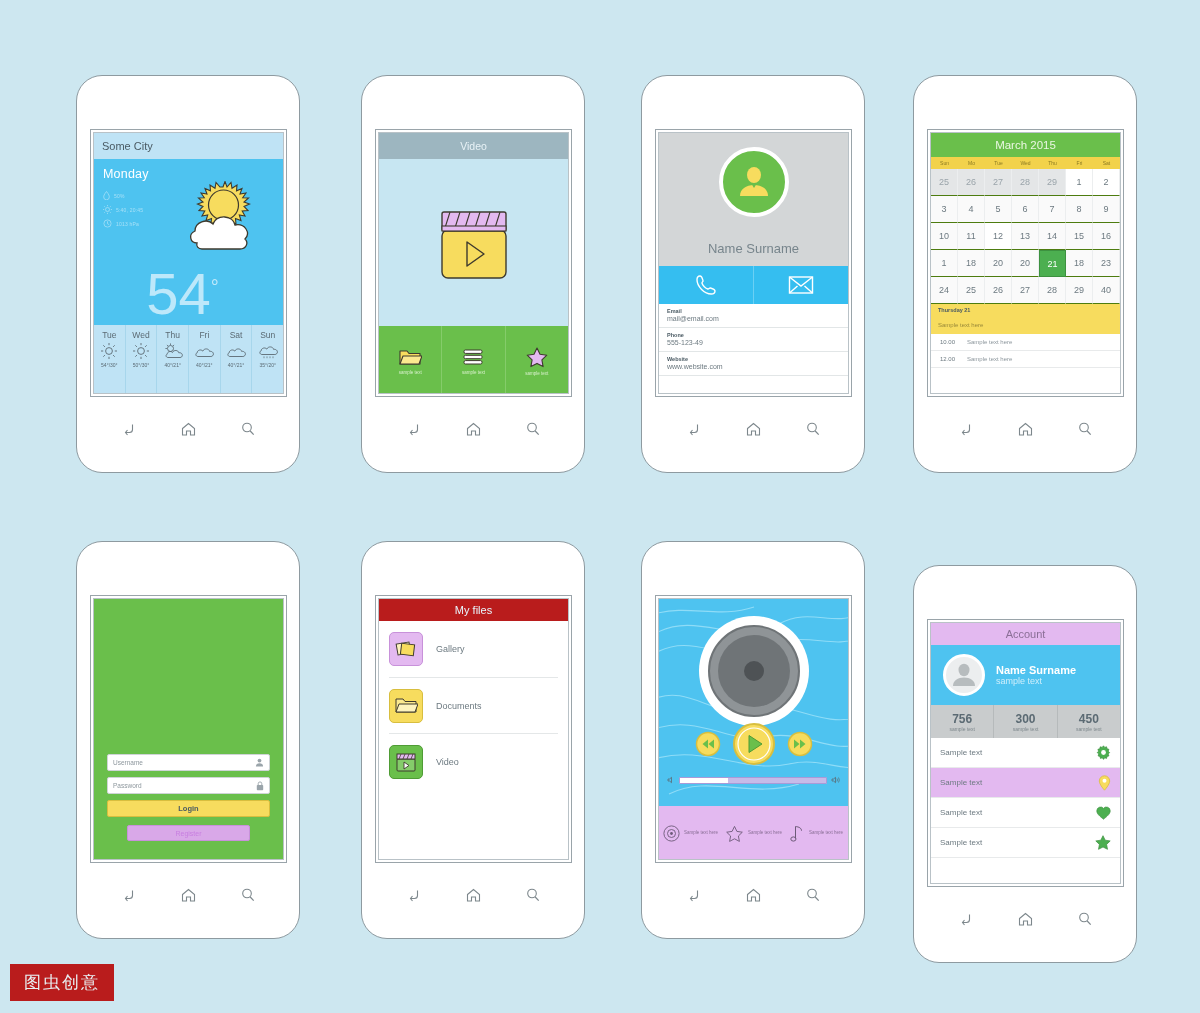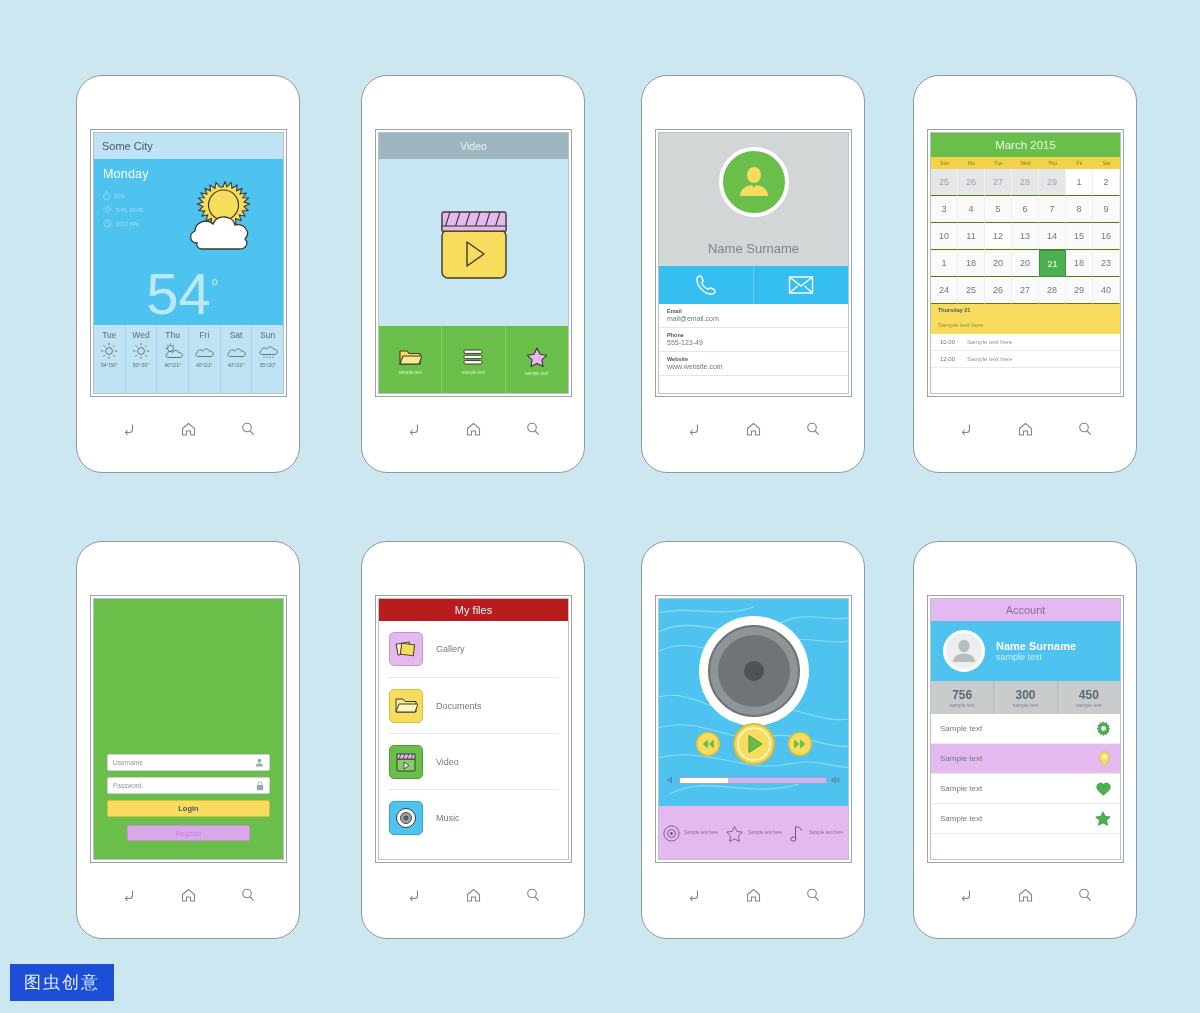--- a/index.html
+++ b/index.html
@@ -204,21 +204,21 @@
   .a-row {
     height: 30px; display: flex; align-items: center; justify-content: space-between;
     padding: 0 9px; background: #fff; border-bottom: 1px solid #e8eaeb;
   }
   .a-row.hl { background: #e3b9f0; }
   .a-row span { font-size: 8px; color: #6d7a81; }
 
   
   .wm {
     position: absolute; left: 10px; top: 964px;
-    background: #1d4ed8; color: #e8f0f3;
+    background: #b91c1c; color: #e8f0f3;
     font-size: 17px; padding: 7px 14px; letter-spacing: 2px;
   }
 </style>
 </head>
 <body>
 
 <div class="canvas">
 
   <div class="phone" style="left:76px; top:75px;">
     <div class="screen">
@@ -596,30 +596,20 @@
                 <rect x="3" y="8" width="18" height="12" rx="1" fill="#85cc6a" stroke="#3e3a2e" stroke-width="1"></rect>
                 <rect x="3" y="3" width="18" height="5" fill="#e3b9f0" stroke="#3e3a2e" stroke-width="1"></rect>
                 <g stroke="#3e3a2e" stroke-width="0.8">
                   <path d="M7 3l-2 5M11 3l-2 5M15 3l-2 5M19 3l-2 5"></path>
                 </g>
                 <path d="M10 11l5 3.5-5 3.5Z" fill="#ffffff" stroke="#3e3a2e" stroke-width="0.9" stroke-linejoin="round"></path>
               </svg>
           </div>
           <span>Video</span>
         </div>
-        <div class="f-row">
-          <div class="f-ico" style="background:#4ec3f0;border:1px solid #2fa3d4;">
-            <svg width="24" height="24" viewBox="0 0 24 24">
-                <circle cx="12" cy="12" r="9.5" fill="#ffffff" stroke="#3e3a2e" stroke-width="1"></circle>
-                <circle cx="12" cy="12" r="5.5" fill="#9aa4aa" stroke="#3e3a2e" stroke-width="0.9"></circle>
-                <circle cx="12" cy="12" r="2" fill="#5b6a73" stroke="#3e3a2e" stroke-width="0.8"></circle>
-              </svg>
-          </div>
-          <span>Music</span>
-        </div>
       </div>
     </div>
     <div class="navbar">
       <svg width="16" height="16" viewBox="0 0 16 16">
           <path d="M11.5 3.5v5a3 3 0 0 1-3 3h-4" fill="none" stroke="#7d878c" stroke-width="1.1"></path>
           <path d="M6.5 9l-2 2.5 2 2.5" fill="none" stroke="#7d878c" stroke-width="1.1"></path>
         </svg>
       <svg width="17" height="16" viewBox="0 0 17 16">
           <path d="M2.5 7.5L8.5 2.5l6 5v6.5h-4v-4h-4v4h-4Z" fill="none" stroke="#7d878c" stroke-width="1.1"></path>
         </svg>
@@ -713,21 +703,21 @@
       <svg width="17" height="16" viewBox="0 0 17 16">
           <path d="M2.5 7.5L8.5 2.5l6 5v6.5h-4v-4h-4v4h-4Z" fill="none" stroke="#7d878c" stroke-width="1.1"></path>
         </svg>
       <svg width="16" height="16" viewBox="0 0 16 16">
           <circle cx="7" cy="6.5" r="4.3" fill="none" stroke="#7d878c" stroke-width="1.1"></circle>
           <path d="M10.2 10l3.5 3.7" stroke="#7d878c" stroke-width="1.2" fill="none"></path>
         </svg>
     </div>
   </div>
 
-  <div class="phone" style="left:913px; top:541px;">
+  <div class="phone" style="left:913px; top:565px;">
     <div class="screen">
       <div class="screen-inner">
         <div class="a-head">Account</div>
         <div class="a-prof">
           <div class="a-av">
             <svg width="30" height="30" viewBox="0 0 30 30">
                 <ellipse cx="15" cy="10" rx="5.5" ry="6.2" fill="#b7bcbe"></ellipse>
                 <path d="M4 26c0-5.5 4.8-8.5 11-8.5s11 3 11 8.5Z" fill="#b7bcbe"></path>
               </svg>
           </div>

